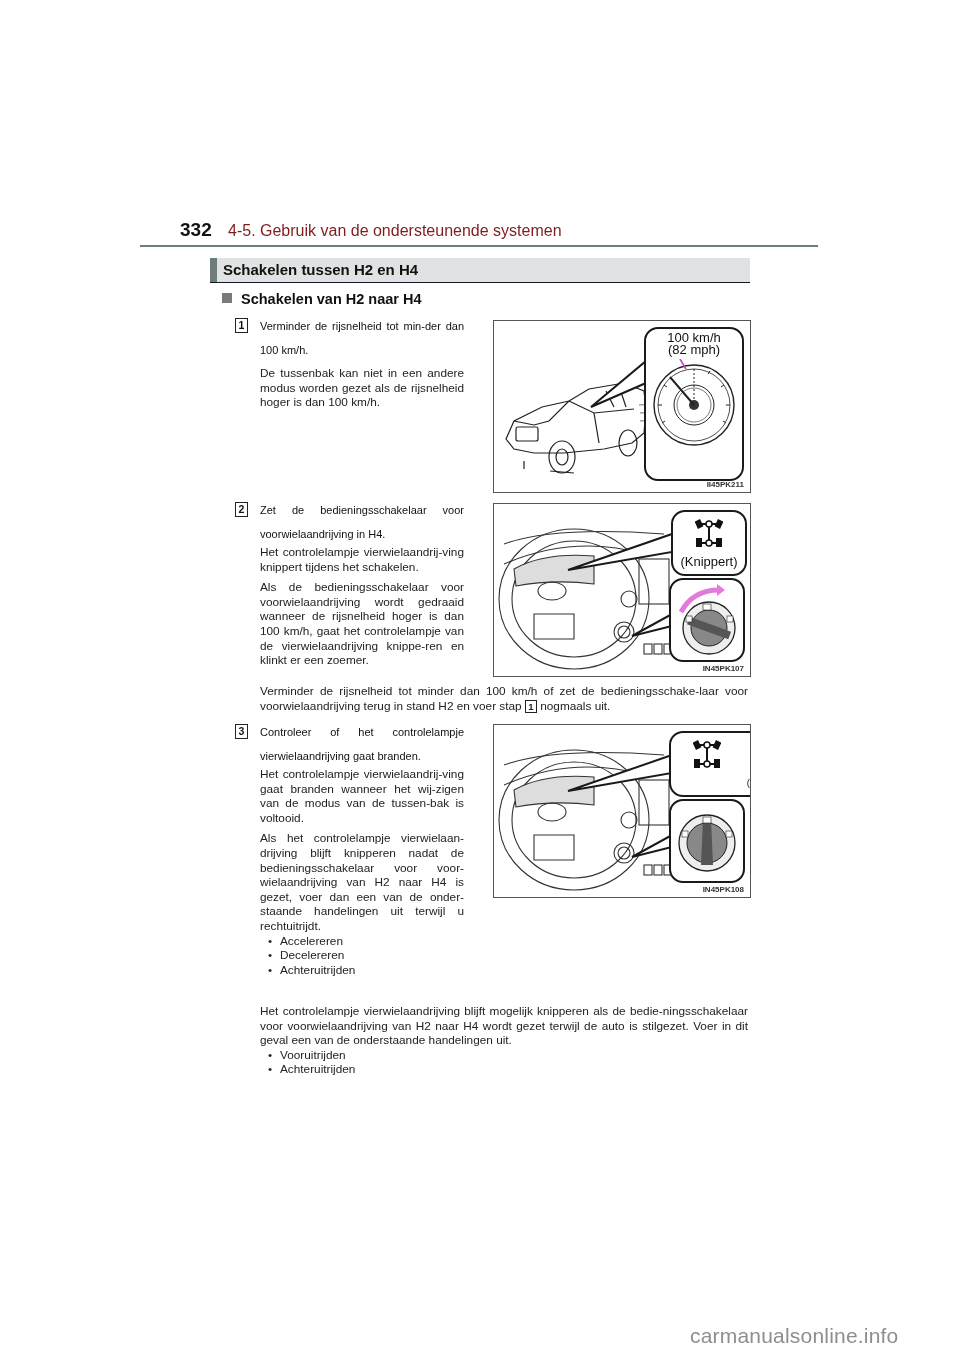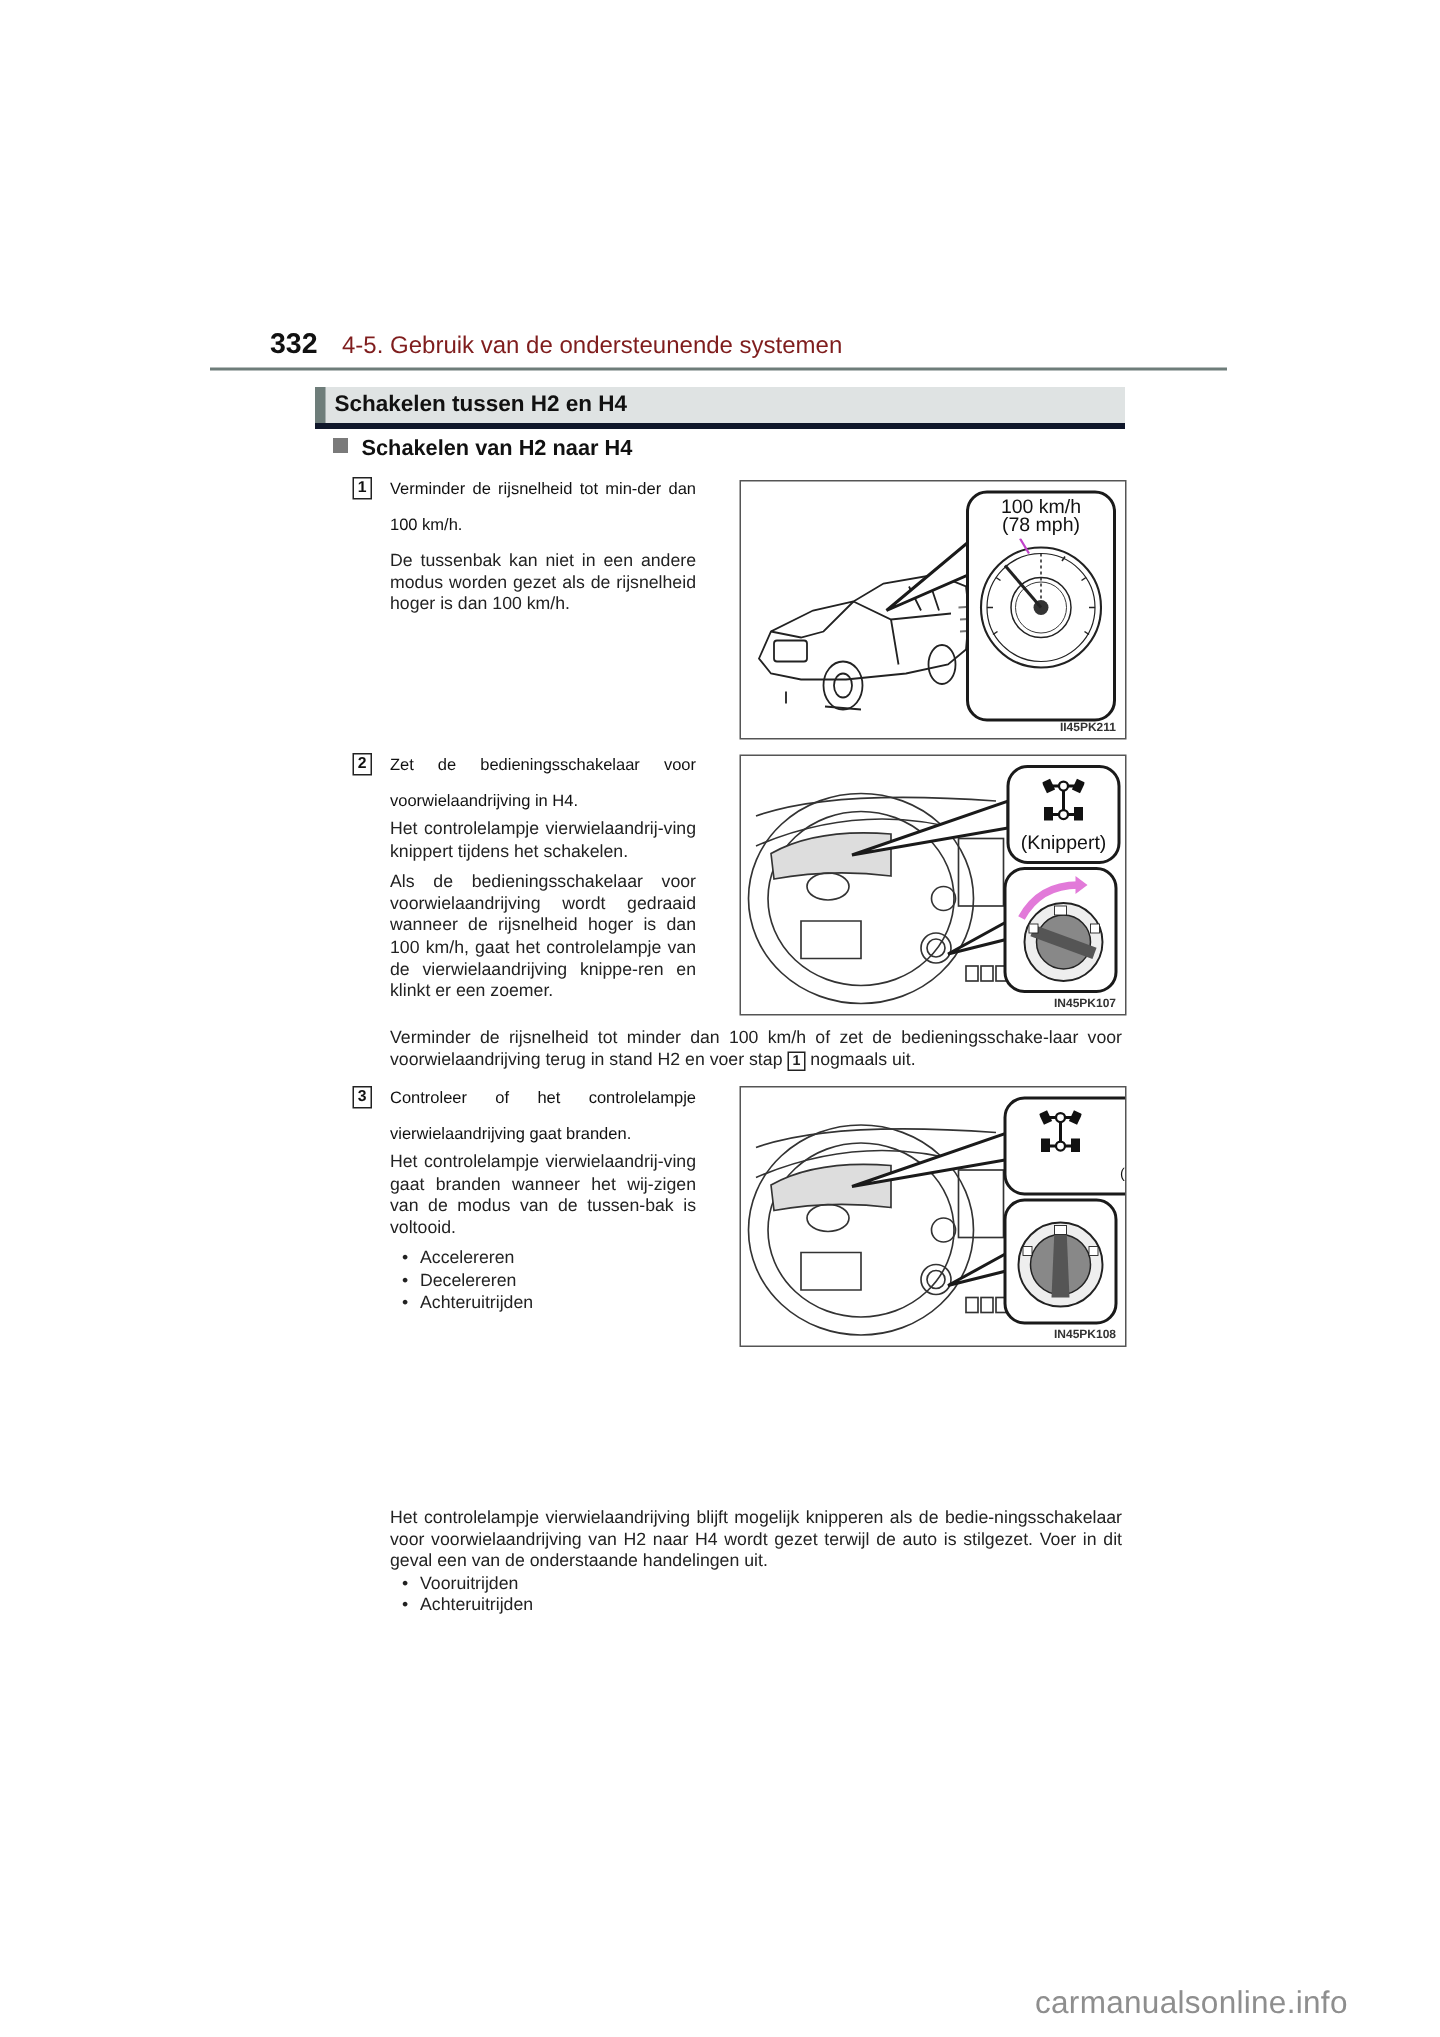--- a/index.html
+++ b/index.html
@@ -7,21 +7,21 @@
     width: 960px; height: 1358px; background: #ffffff; position: relative;
     font-family: "Liberation Sans", "DejaVu Sans", sans-serif; color: #1a1a1a;
     overflow: hidden;
   }
   .page-num { position: absolute; left: 180px; top: 219px; font-size: 19px; font-weight: bold; color: #111; }
   .running-head { position: absolute; left: 228px; top: 222px; font-size: 16px; color: #7f1d1d; }
   .head-rule { position: absolute; left: 140px; top: 245px; width: 678px; height: 2px; background: #6e7d7a; }
 
   .section-bar {
     position: absolute; left: 210px; top: 258px; width: 540px; height: 24px;
-    background: #dfe3e3; border-bottom: 4px solid #0f172a;
+    background: #dfe3e3; border-bottom: 1px solid #0f172a;
   }
   .section-bar .accent { position: absolute; left: 0; top: 0; width: 7px; height: 24px; background: #6e7d7a; }
   .section-bar .title { position: absolute; left: 13px; top: 3px; font-size: 15px; font-weight: bold; color: #111; }
 
   .subhead { position: absolute; left: 222px; top: 291px; font-size: 14.5px; font-weight: bold; color: #111; }
   .subhead .sq { display: inline-block; width: 10px; height: 10px; background: #7a7a7a; margin-right: 9px; vertical-align: 1px; }
 
   .stepnum {
     position: absolute; width: 11px; height: 13px; border: 1px solid #222; font-size: 10.5px;
     font-weight: bold; text-align: center; line-height: 13px; color: #111; background: #fff;
@@ -75,21 +75,21 @@
       <ellipse cx="68" cy="136" rx="6" ry="8"></ellipse>
       <ellipse cx="134" cy="122" rx="9" ry="13"></ellipse>
       <path d="M30 140 L30 148 M56 150 L80 152"></path>
       <path d="M145 84 L175 82 M146 92 L178 90 M146 100 L176 98" stroke="#777"></path>
     </g>
 
     <path d="M97 86 L152 40 L152 62 Z" fill="#fff" stroke="#1a1a1a" stroke-width="2"></path>
   </svg>
   <div class="callout" style="left:150px; top:6px; width:96px; height:150px;">
     <div class="callout-label" style="top:2px; font-size:13px; line-height:13px;">100 km/h</div>
-    <div class="callout-label" style="top:14px; font-size:13px; line-height:13px;">(78 mph)</div>
+    <div class="callout-label" style="top:14px; font-size:13px; line-height:13px;">(82 mph)</div>
     <svg style="position:absolute; left:4px; top:30px;" width="88" height="90" viewBox="0 0 88 90">
       <circle cx="44" cy="46" r="40" fill="none" stroke="#222" stroke-width="1.4"></circle>
       <circle cx="44" cy="46" r="36" fill="none" stroke="#222" stroke-width="0.8"></circle>
       <circle cx="44" cy="46" r="20" fill="none" stroke="#222" stroke-width="1"></circle>
       <circle cx="44" cy="46" r="17" fill="none" stroke="#222" stroke-width="0.6"></circle>
       <circle cx="44" cy="46" r="5" fill="#333"></circle>
       <line x1="44" y1="46" x2="20" y2="18" stroke="#222" stroke-width="2"></line>
       <line x1="44" y1="10" x2="44" y2="40" stroke="#222" stroke-width="1" stroke-dasharray="2,2"></line>
       <line x1="30" y1="0" x2="36" y2="10" stroke="#c040c8" stroke-width="1.5"></line>
       <g stroke="#222" stroke-width="1">
@@ -166,20 +166,21 @@
 <div class="body-text wide" style="top:684px;">
   <span>Verminder de rijsnelheid tot minder dan 100 km/h of zet de bedieningsschake-laar voor voorwielaandrijving terug in stand H2 en voer stap</span>
   <span class="inline-num">1</span>
   <span>nogmaals uit.</span>
 </div>
 
 <div class="stepnum" style="left:235px; top:724px;">3</div>
 <div class="step-title" style="top:720px;">Controleer of het controlelampje vierwielaandrijving gaat branden.</div>
 <div class="body-text" style="top:767px;">
   <p>Het controlelampje vierwielaandrij-ving gaat branden wanneer het wij-zigen van de modus van de tussen-bak is voltooid.</p>
+  <p style="margin-bottom:0">Als het controlelampje vierwielaan-drijving blijft knipperen nadat de bedieningsschakelaar voor voor-wielaandrijving van H2 naar H4 is gezet, voer dan een van de onder-staande handelingen uit terwijl u rechtuitrijdt.</p>
   <ul class="bullets">
     <li>Accelereren</li>
     <li>Decelereren</li>
     <li>Achteruitrijden</li>
   </ul>
 </div>
 
 <div class="figure" style="left:493px; top:724px; width:256px; height:172px;">
   <svg width="256" height="172" viewBox="0 0 256 172">
     <g fill="none" stroke="#333" stroke-width="1.1">

